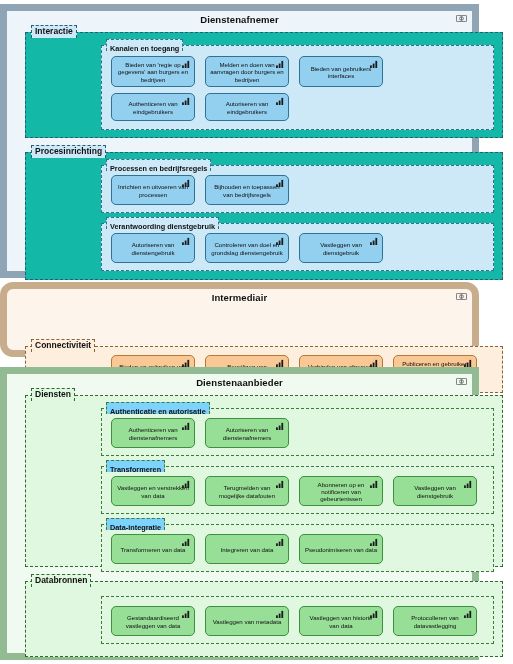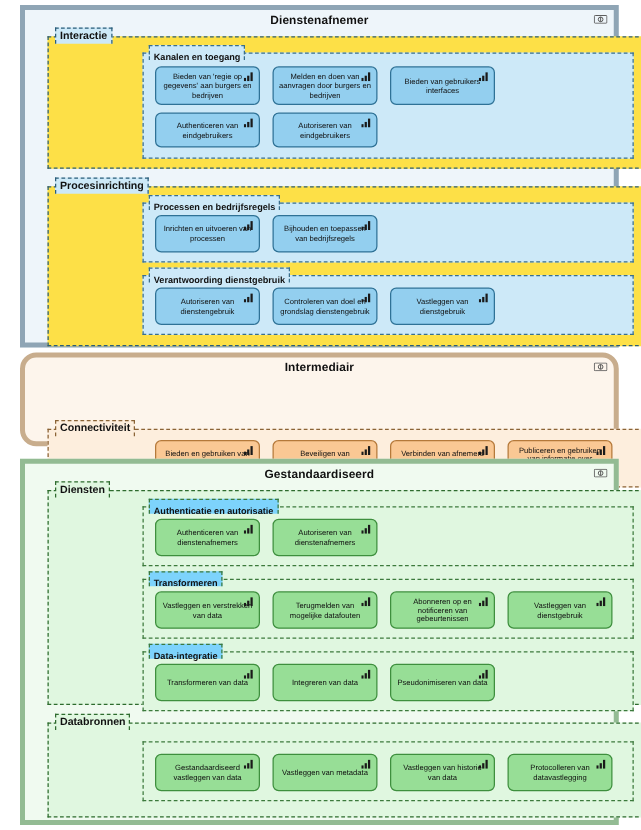--- a/index.html
+++ b/index.html
@@ -12,23 +12,23 @@
     position: relative;
     width: 513px;
     height: 664px;
     background: #ffffff;
     overflow: hidden;
   }
 
   
   .domain {
     position: absolute;
-    left: 16px;
+    left: 0;
     width: 479px;
-    border: 4px solid #f97316;
+    border: 7px solid #f97316;
     background: #eef4f8;
   }
   .domain-title {
     text-align: center;
     font-weight: bold;
     font-size: 9.5px;
     color: #101010;
     padding-top: 3px;
     height: 15px;
     line-height: 12px;
@@ -44,21 +44,21 @@
 
   .domain.blue   { background: #eef5fa; border-color: #8fa5b5; }
   .domain.orange { background: #fdf5ec; border-color: #c8ad8d; border-radius: 13px; }
   .domain.green  { background: #f0faf0; border-color: #93bb93; }
 
   
   .layer {
     position: absolute;
     border: 1px dashed #4a4a4a;
   }
-  .layer.blue   { background: #fde047; border-color: #2b5d79; }
+  .layer.blue   { background: #14b8a6; border-color: #2b5d79; }
   .layer.orange { background: #fdeedd; border-color: #8a6336; }
   .layer.green  { background: #e0f7e0; border-color: #2e6b2e; }
 
   .layer-label {
     position: absolute;
     top: -8px;
     left: 5px;
     padding: 0 3px 0 3px;
     font-size: 8.5px;
     font-weight: bold;
@@ -297,21 +297,21 @@
         <svg class="elem-icon" viewBox="0 0 10 9">
           <rect x="0" y="6" width="2" height="3" fill="#1a1a1a"></rect>
           <rect x="3" y="4" width="2" height="5" fill="#1a1a1a"></rect>
           <rect x="6" y="1" width="2" height="8" fill="#1a1a1a"></rect>
         </svg>
       </div>
     </div>
   </div>
 
   <div class="domain green" style="top:367px; height:293px;">
-    <div class="domain-title">Gestandaardiseerd</div>
+    <div class="domain-title">Dienstenaanbieder</div>
     <svg class="domain-badge" viewBox="0 0 14 9">
       <rect x="0.5" y="0.5" width="13" height="8" rx="1" fill="none" stroke="#555" stroke-width="1"></rect>
       <circle cx="7" cy="4.5" r="2.4" fill="none" stroke="#555" stroke-width="1"></circle>
       <line x1="7" y1="2.1" x2="7" y2="6.9" stroke="#555" stroke-width="1"></line>
     </svg>
 
     <div class="layer green" style="left:18px; top:21px; width:478px; height:172px;">
       <div class="layer-label">Diensten</div>
 
       <div class="subgroup green" style="left:75px; top:12px; width:393px; height:48px;">

